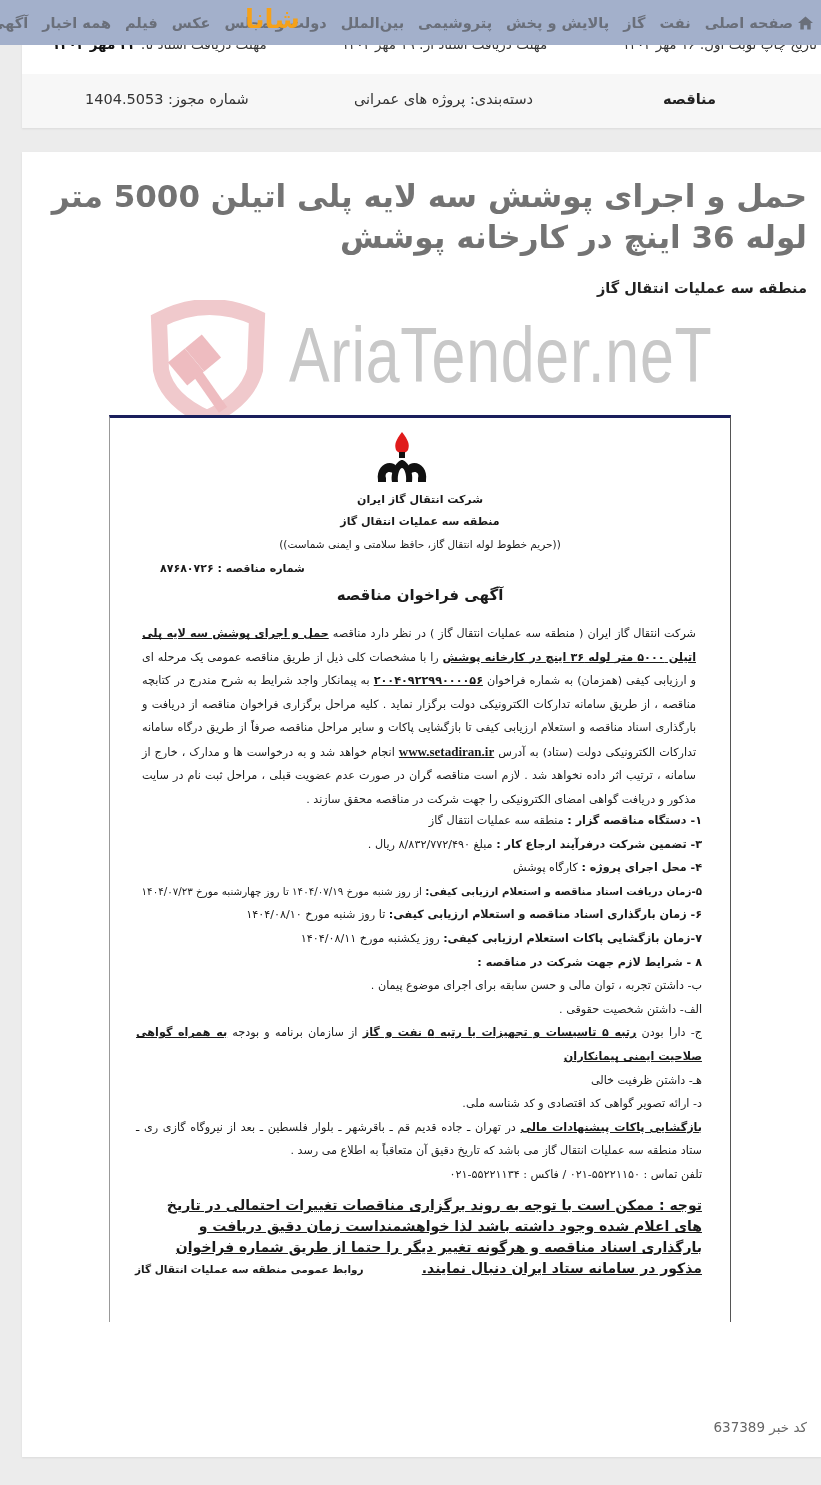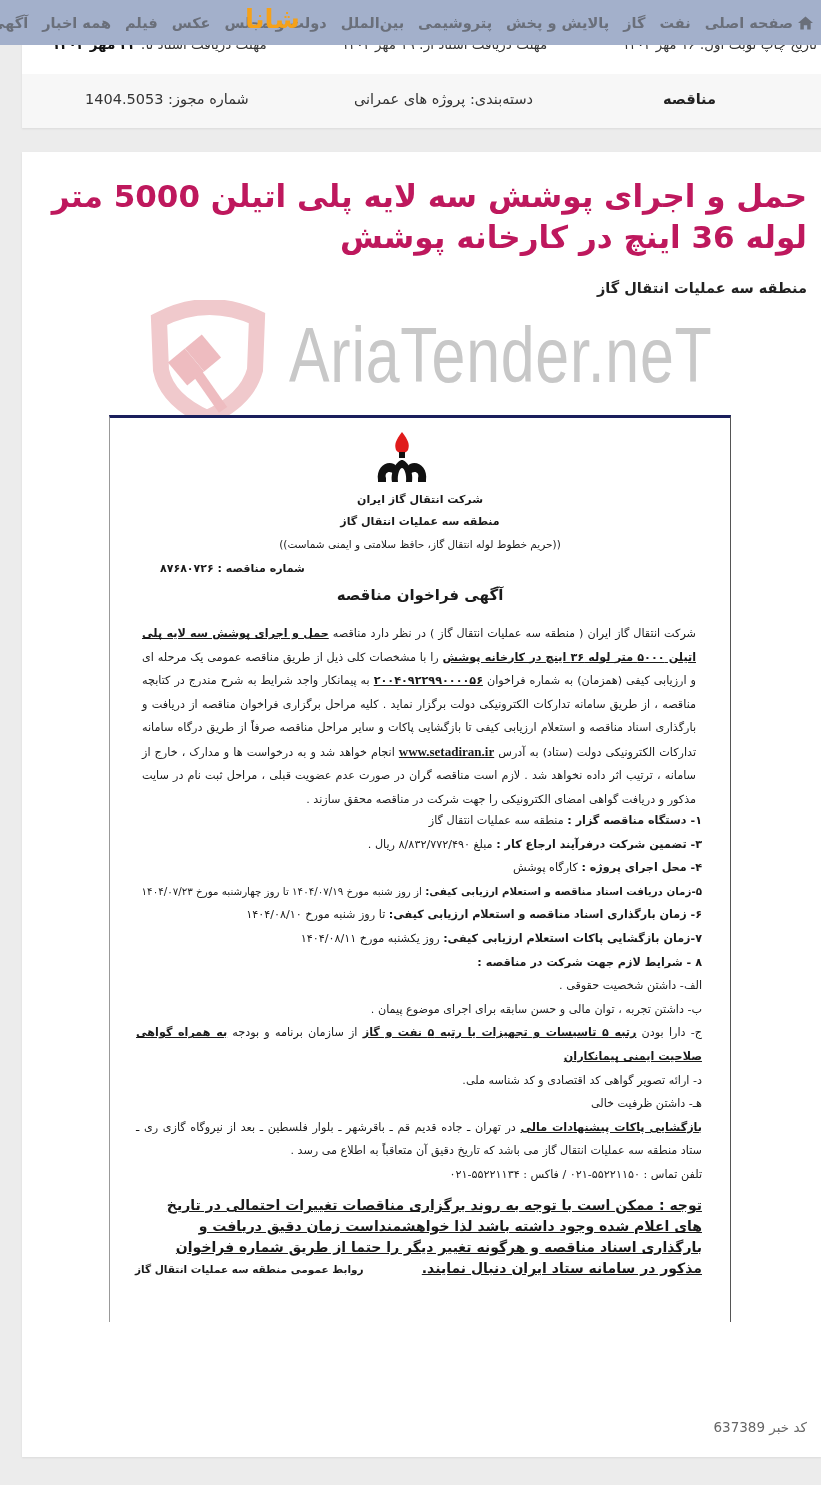--- a/index.html
+++ b/index.html
@@ -52,21 +52,21 @@
   .info-row2 .license { left: 63px; direction: rtl; }
 
   
   .main-card {
     position: absolute; top: 152px; left: 22px; width: 799px; height: 1305px;
     background: #fff; box-shadow: 0 1px 2px rgba(0,0,0,0.08);
   }
   .title {
     position: absolute; top: 24px; right: 14px; width: 760px;
     font-family: "DejaVu Sans", sans-serif; font-weight: bold;
-    font-size: 31px; line-height: 41px; color: #be185d; text-align: right;
+    font-size: 31px; line-height: 41px; color: #737373; text-align: right;
   }
   .subtitle {
     position: absolute; top: 128px; right: 14px;
     font-weight: bold; font-size: 14.5px; color: #222;
   }
   .watermark {
     position: absolute; top: 148px; left: 125px; width: 620px; height: 120px;
   }
   .watermark-text {
     position: absolute; left: 142px; top: 10px;
@@ -198,27 +198,27 @@
       </div>
 
       <div class="doc-items">
         <div class="li"><span class="b">۱- دستگاه مناقصه گزار :</span><span> منطقه سه عملیات انتقال گاز</span></div>
         <div class="li"><span class="b">۳- تضمین شرکت درفرآیند ارجاع کار :</span><span> مبلغ  ۸/۸۳۲/۷۷۲/۴۹۰ ریال .</span></div>
         <div class="li"><span class="b">۴- محل اجرای پروژه :</span><span>  کارگاه پوشش</span></div>
         <div class="li" style="font-size:10.3px"><span class="b">۵-زمان دریافت اسناد مناقصه و استعلام ارزیابی کیفی:</span><span> از روز شنبه مورخ ۱۴۰۴/۰۷/۱۹ تا روز چهارشنبه مورخ ۱۴۰۴/۰۷/۲۳</span></div>
         <div class="li"><span class="b">۶- زمان بارگذاری اسناد مناقصه و استعلام ارزیابی کیفی:</span><span> تا روز شنبه مورخ ۱۴۰۴/۰۸/۱۰</span></div>
         <div class="li"><span class="b">۷-زمان بازگشایی پاکات استعلام ارزیابی کیفی:</span><span> روز یکشنبه مورخ ۱۴۰۴/۰۸/۱۱</span></div>
         <div class="li"><span class="b">۸ - شرایط لازم جهت شرکت در مناقصه :</span><span></span></div>
+        <div class="li">ب- داشتن تجربه ، توان مالی و حسن سابقه برای اجرای موضوع پیمان .</div>
         <div class="li">الف- داشتن شخصیت حقوقی .</div>
-        <div class="li">ب- داشتن تجربه ، توان مالی و حسن سابقه برای اجرای موضوع پیمان .</div>
         <div style="text-align:justify">
           <span>ج- دارا بودن </span><span class="ul">رتبه ۵ تاسیسات و تجهیزات یا رتبه ۵ نفت و گاز</span><span> از سازمان برنامه و بودجه </span><span class="ul">به همراه گواهی صلاحیت ایمنی پیمانکاران</span>
         </div>
+        <div class="li">هـ- داشتن ظرفیت خالی</div>
         <div class="li">د- ارائه تصویر گواهی کد اقتصادی و کد شناسه ملی.</div>
-        <div class="li">هـ- داشتن ظرفیت خالی</div>
         <div style="text-align:justify">
           <span class="ul">بازگشایی پاکات پیشنهادات مالی</span><span> در تهران ـ جاده قدیم قم ـ باقرشهر ـ بلوار فلسطین ـ بعد از نیروگاه گازی ری ـ ستاد منطقه سه عملیات انتقال گاز می باشد که تاریخ دقیق آن متعاقباً به اطلاع می رسد .</span>
         </div>
         <div class="li">تلفن تماس : ۵۵۲۲۱۱۵۰-۰۲۱ / فاکس : ۵۵۲۲۱۱۳۴-۰۲۱</div>
       </div>
 
       <div class="doc-note">توجه : ممکن است با توجه به روند برگزاری مناقصات تغییرات احتمالی در تاریخ های اعلام شده وجود داشته باشد لذا خواهشمنداست زمان دقیق دریافت و بارگذاری اسناد مناقصه و هرگونه تغییر دیگر را حتما از طریق شماره فراخوان مذکور در سامانه ستاد ایران دنبال نمایند.</div>
       <div class="doc-sign">روابط عمومی منطقه سه عملیات انتقال گاز</div>
     </div>
   </div>

